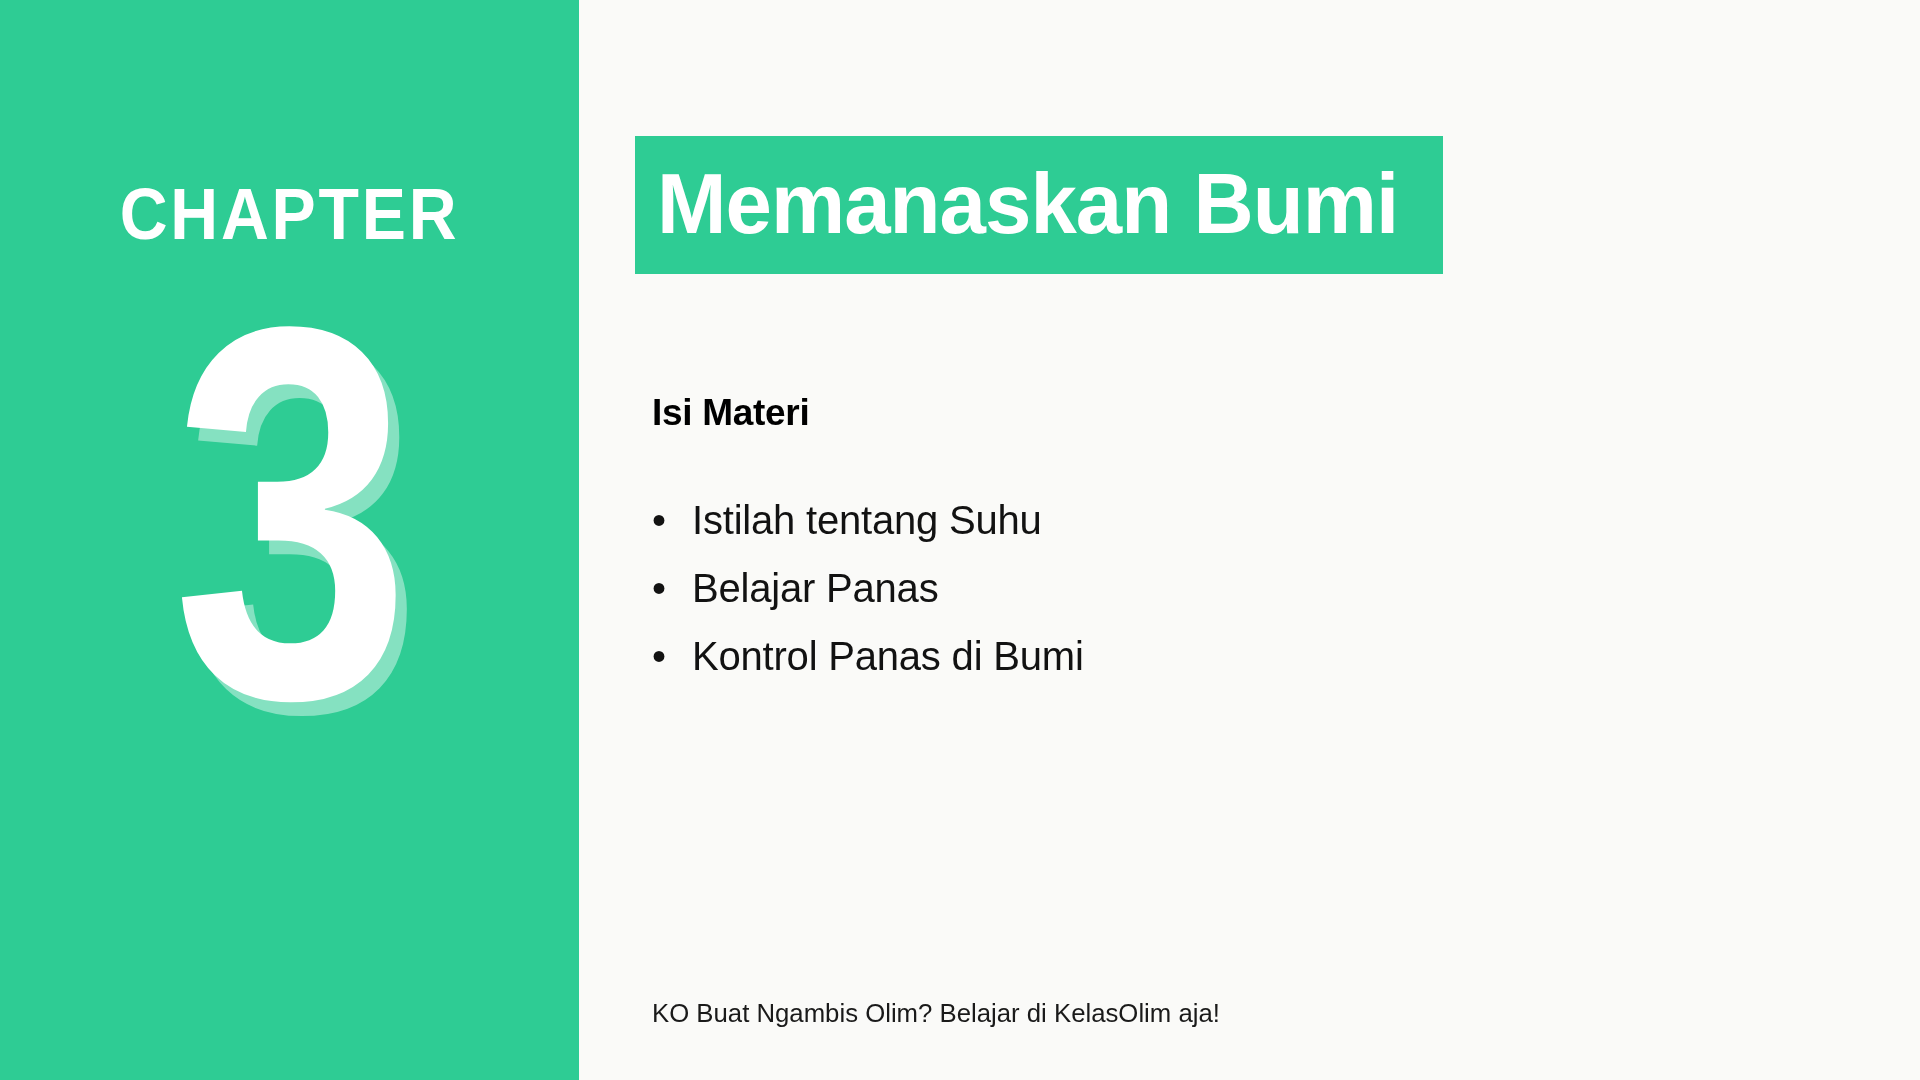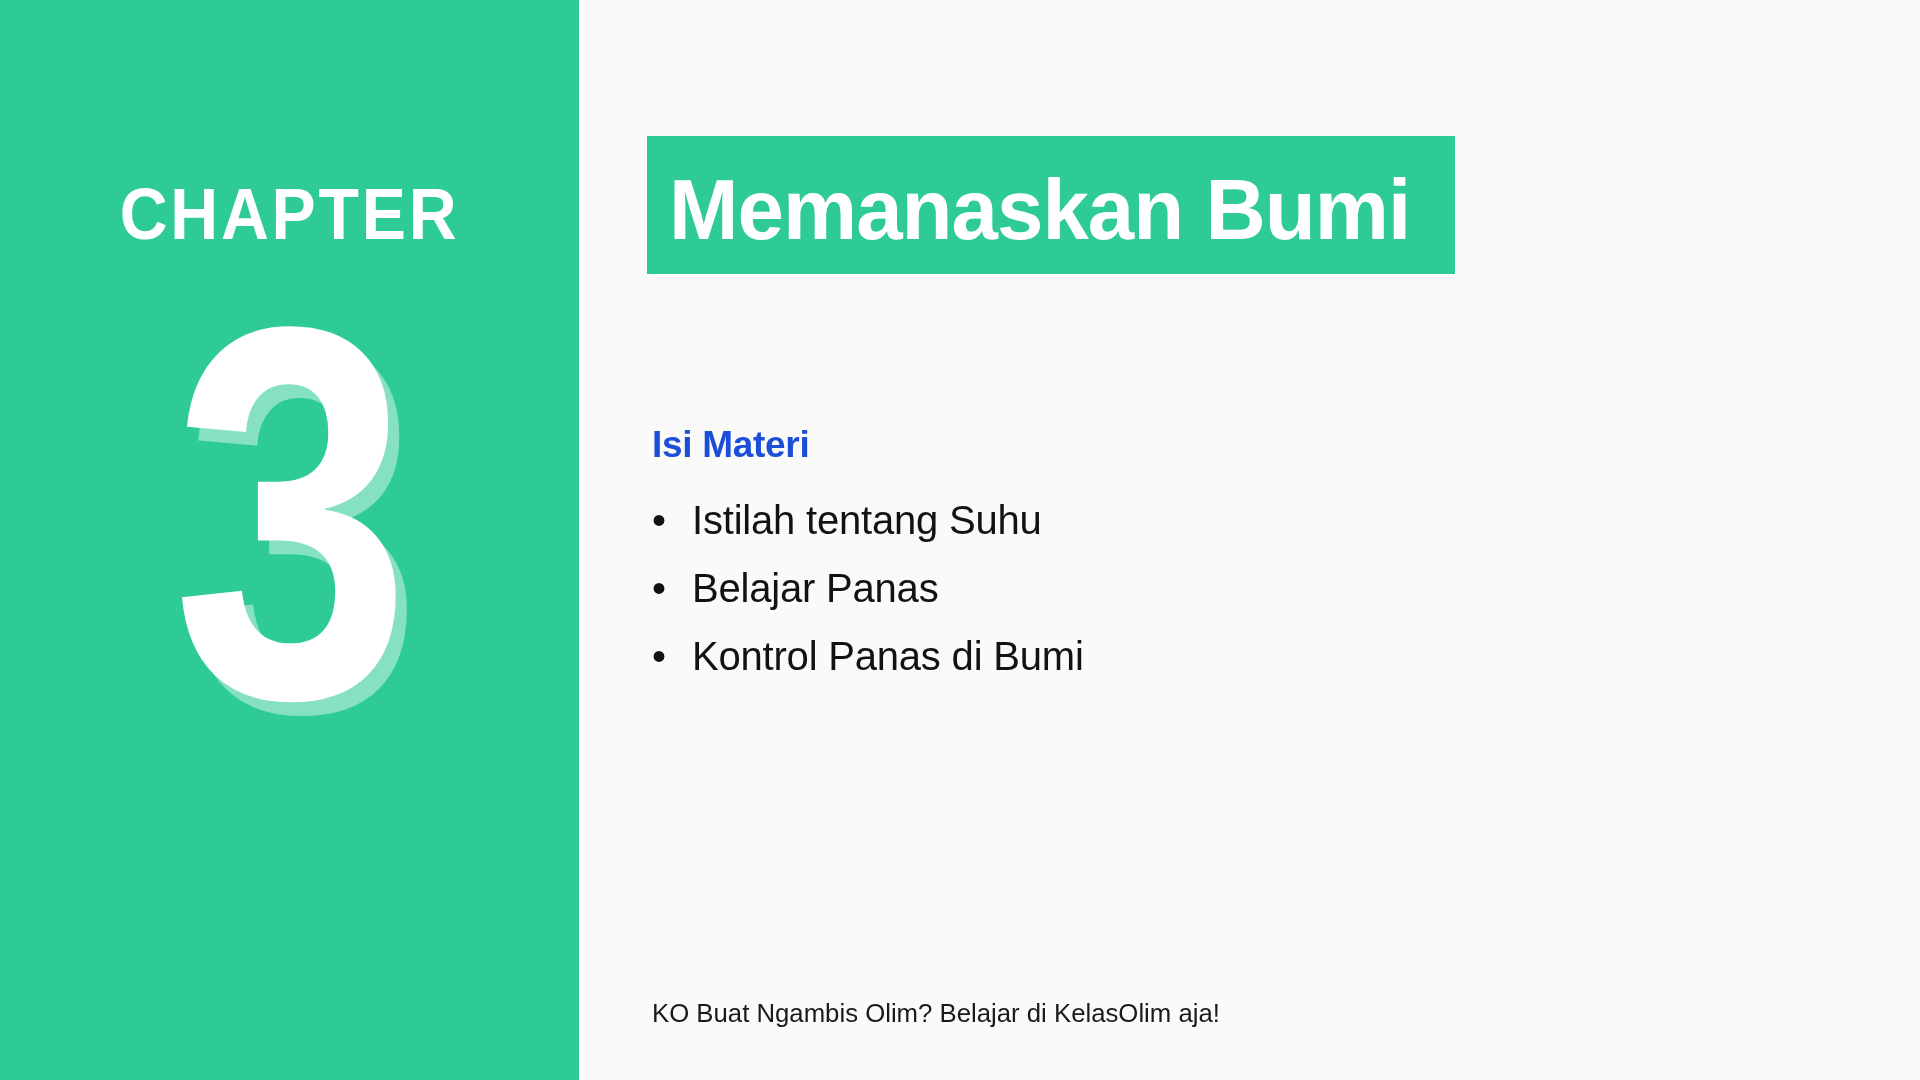--- a/index.html
+++ b/index.html
@@ -82,41 +82,40 @@
 
   .title-banner {
     position: absolute;
     left: 56px;
     top: 136px;
     background: #2ECC94;
     padding: 14px 22px 18px 22px;
     box-sizing: border-box;
     min-height: 138px;
     display: flex;
-    align-items: flex-end;
-    margin-left: 12px;
+    align-items: center;
   }
 
   .title-text {
     color: #FFFFFF;
     font-family: "Liberation Sans Narrow", "Liberation Sans", sans-serif;
     font-weight: bold;
     font-size: 86px;
     line-height: 1.08;
     letter-spacing: -1px;
     white-space: nowrap;
     transform: scaleX(0.97);
     transform-origin: left center;
   }
 
   .section-heading {
     position: absolute;
     left: 73px;
-    top: 426px;
-    color: #1d4ed8;
+    top: 394px;
+    color: #000000;
     font-family: "Liberation Sans", sans-serif;
     font-weight: bold;
     font-size: 37px;
     letter-spacing: -0.3px;
     line-height: 1;
   }
 
   .bullet-list {
     position: absolute;
     left: 73px;

